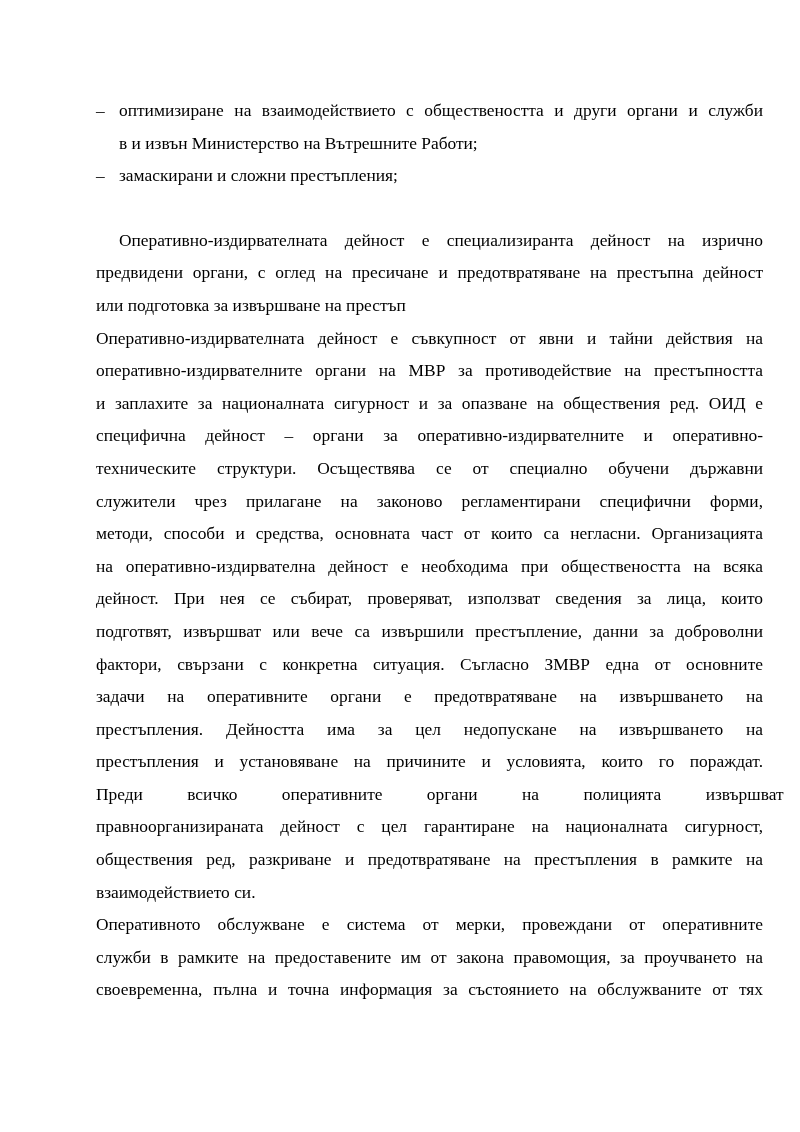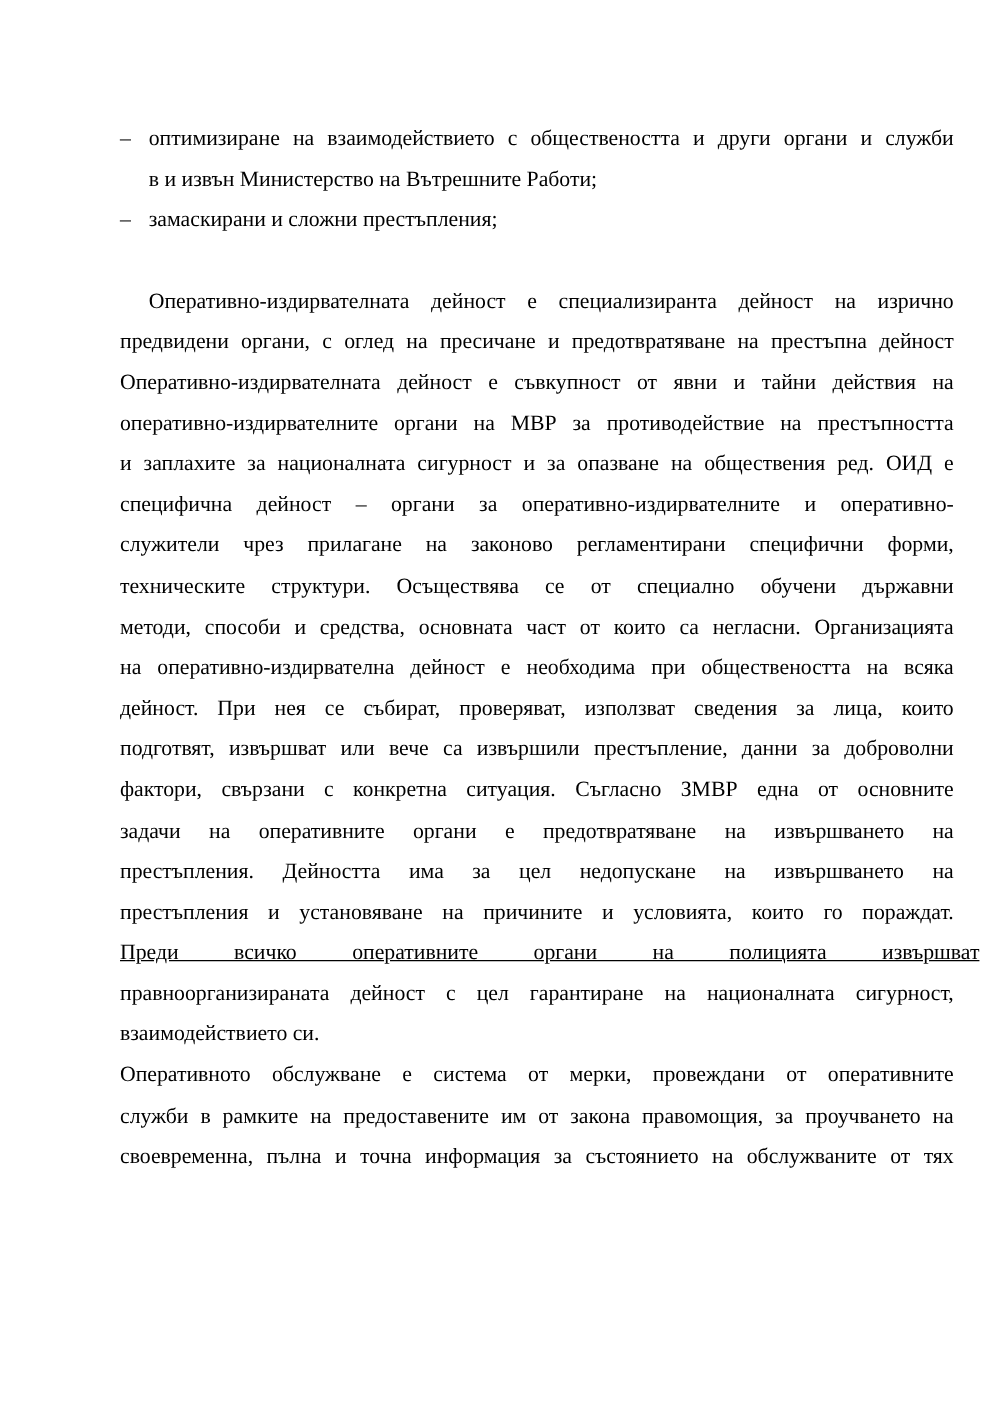--- a/index.html
+++ b/index.html
@@ -27,39 +27,41 @@
   </div>
 
   <div class="bullet">
     <span class="dash">–</span>
     <span class="line last">замаскирани и сложни престъпления;</span>
   </div>
 
   <div class="para">
     <span class="line" style="padding-left:23px;margin-top:32px;">Оперативно-издирвателната дейност е специализиранта дейност на изрично</span>
     <span class="line">предвидени органи, с оглед на пресичане и предотвратяване на престъпна дейност</span>
+    <span class="line last">или подготовка за извършване на престъп</span>
   </div>
 
   <div class="para">
     <span class="line">Оперативно-издирвателната дейност е съвкупност от явни и тайни действия на</span>
     <span class="line">оперативно-издирвателните органи на МВР за противодействие на престъпността</span>
     <span class="line">и заплахите за националната сигурност и за опазване на обществения ред. ОИД е</span>
     <span class="line">специфична дейност – органи за оперативно-издирвателните и оперативно-</span>
+    <span class="line">техническите структури. Осъществява се от специално обучени държавни</span>
     <span class="line">служители чрез прилагане на законово регламентирани специфични форми,</span>
-    <span class="line">техническите структури. Осъществява се от специално обучени държавни</span>
     <span class="line">методи, способи и средства, основната част от които са негласни. Организацията</span>
     <span class="line">на оперативно-издирвателна дейност е необходима при обществеността на всяка</span>
     <span class="line">дейност. При нея се събират, проверяват, използват сведения за лица, които</span>
     <span class="line">подготвят, извършват или вече са извършили престъпление, данни за доброволни</span>
     <span class="line">фактори, свързани с конкретна ситуация. Съгласно ЗМВР една от основните</span>
     <span class="line">задачи на оперативните органи е предотвратяване на извършването на</span>
     <span class="line">престъпления. Дейността има за цел недопускане на извършването на</span>
     <span class="line">престъпления и установяване на причините и условията, които го пораждат.</span>
-    <span class="line" style="word-spacing:40px;text-decoration:underline;">Преди всичко оперативните органи на полицията извършват</span>
+    <span class="line" style="word-spacing:40px;">Преди всичко оперативните органи на полицията извършват</span>
     <span class="line">правноорганизираната дейност с цел гарантиране на националната сигурност,</span>
+    <span class="line">обществения ред, разкриване и предотвратяване на престъпления в рамките на</span>
     <span class="line last">взаимодействието си.</span>
   </div>
 
   <div class="para">
     <span class="line">Оперативното обслужване е система от мерки, провеждани от оперативните</span>
     <span class="line">служби в рамките на предоставените им от закона правомощия, за проучването на</span>
     <span class="line">своевременна, пълна и точна информация за състоянието на обслужваните от тях</span>
   </div>
 
 </div>

